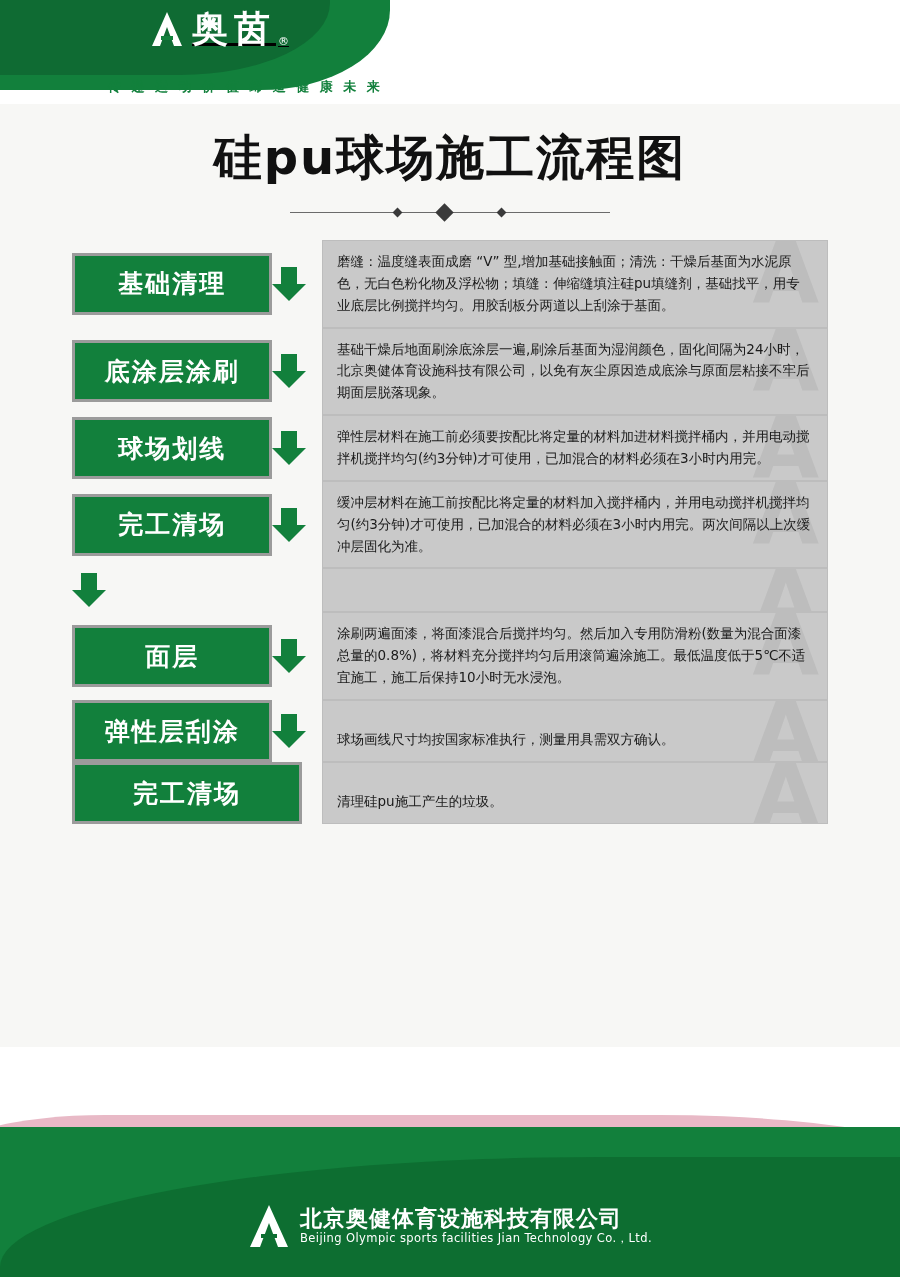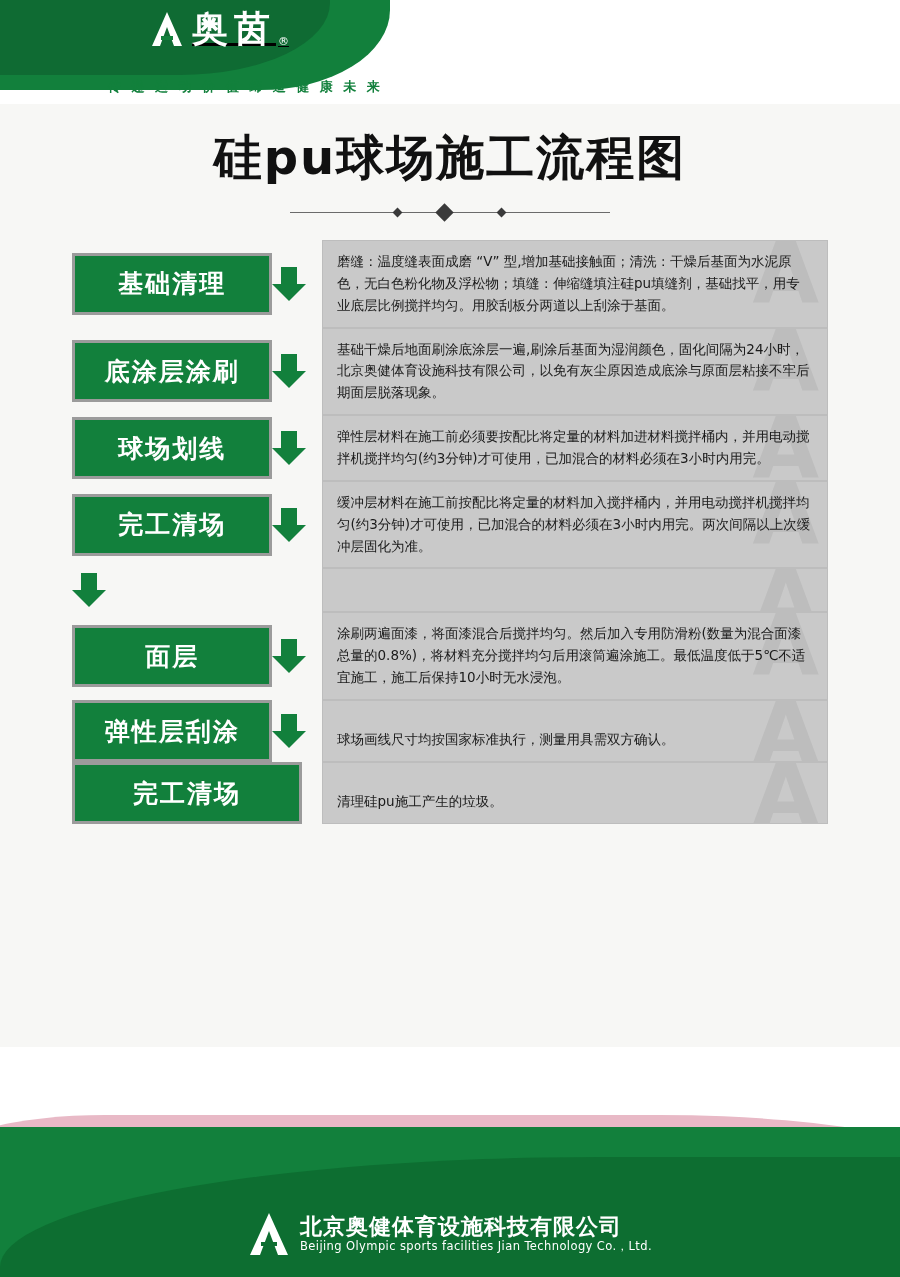--- a/index.html
+++ b/index.html
@@ -205,21 +205,21 @@
     border-top-right-radius: 520px 110px;
     border-top-left-radius: 260px 70px;
   }
   .r1 { bottom: 92px; background: #e8b9c6; height: 70px; }
   .r2 { bottom: 78px; background: #f2d9a6; height: 66px; }
   .r3 { bottom: 64px; background: #c9c3e2; height: 62px; }
   .r4 { bottom: 48px; background: #9fd3ea; height: 58px; }
   .r5 { bottom: 30px; background: #7fc9b0; height: 56px; }
   .footer-brand {
     position: absolute;
-    left: 0; bottom: 20px;
+    left: 0; bottom: 28px;
     width: 900px;
     display: flex;
     align-items: center;
     justify-content: center;
   }
   .fb-mark {
     width: 42px; height: 46px;
     margin-right: 10px;
     position: relative;
   }

